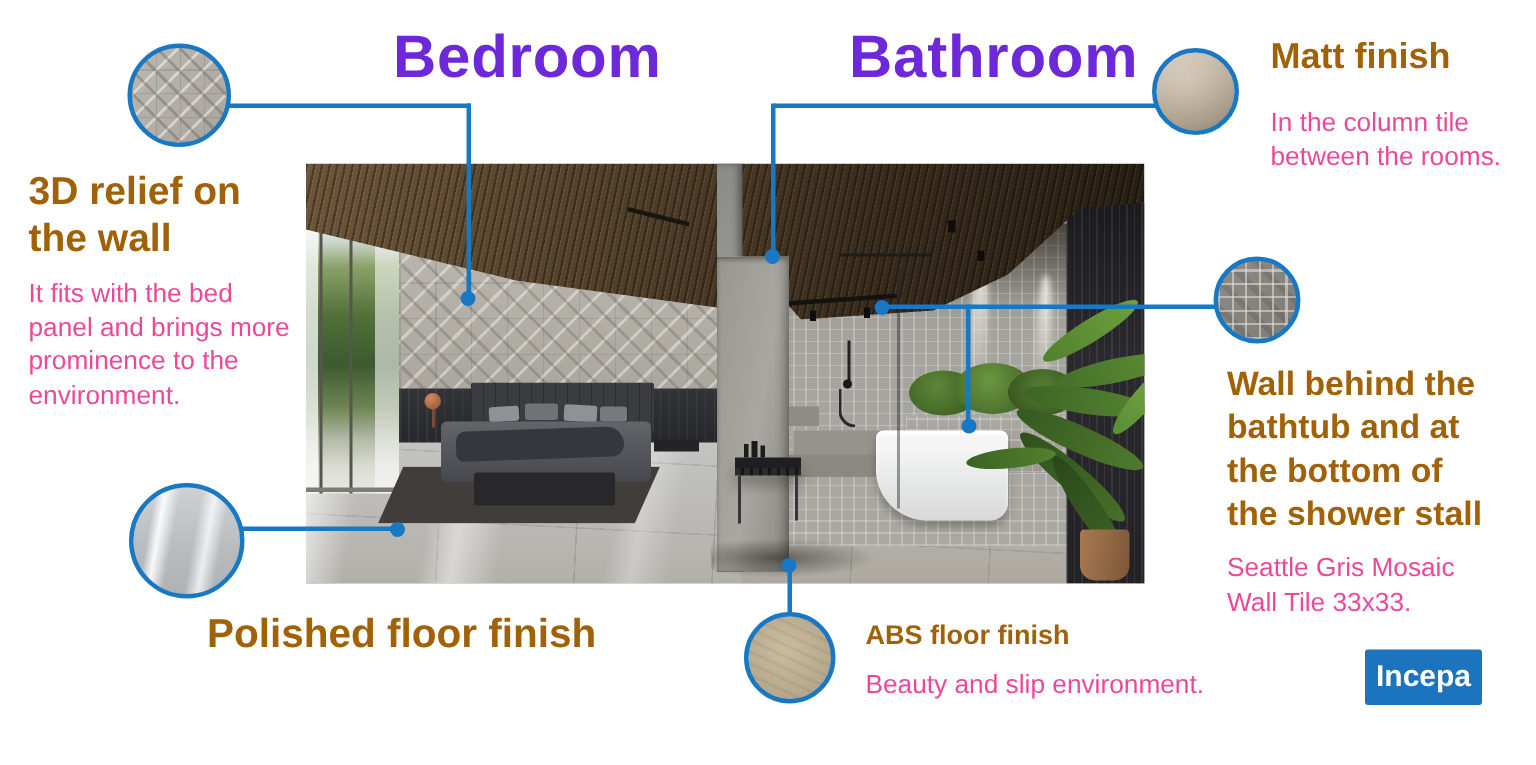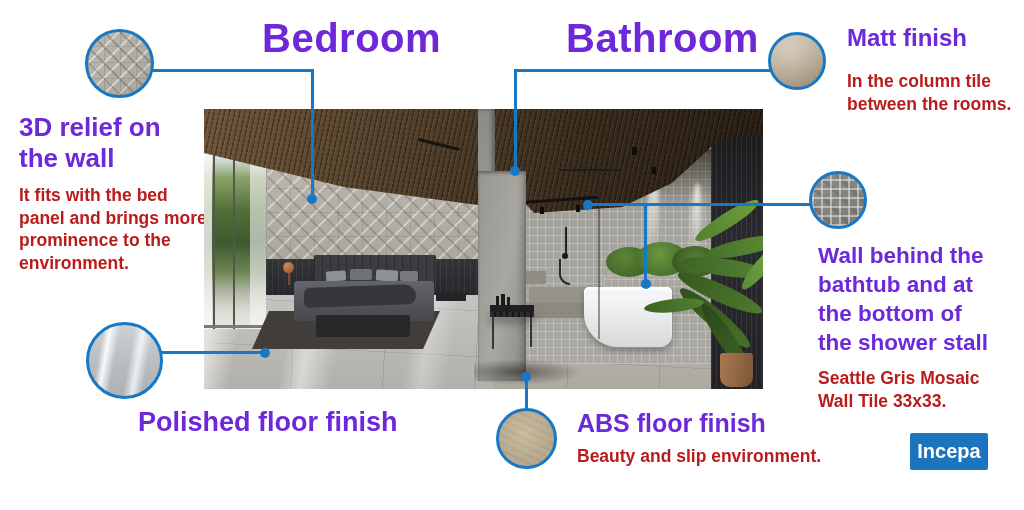--- a/index.html
+++ b/index.html
@@ -9,34 +9,34 @@
     font-family:"Liberation Sans", sans-serif; overflow:hidden;
   }
   .abs { position:absolute; }
   .pre { white-space:pre-line; }
 
   
   .room-title { font-weight:800; font-size:40px; line-height:44px; color:#6d28d9; letter-spacing:.5px; }
   #t-bed  { left:262px; top:16px; }
   #t-bath { left:566px; top:16px;text-align:center; }
 
-  .co-h { font-weight:800; color:#6d28d9; }
-  .co-b { color:#b91c1c; font-size:17.5px; line-height:22.5px;font-weight:bold; }
+  .co-h { font-weight:800; color:#a16207; }
+  .co-b { color:#ec4899; font-size:17.5px; line-height:22.5px; }
 
   #relief-h { left:19px;  top:112px; font-size:26px;  line-height:31px; }
   #relief-b { left:19px;  top:184px; width:200px; }
   #matt-h   { left:847px; top:24px;  font-size:24px;  line-height:28px; }
   #matt-b   { left:847px; top:70px; }
   #wall-h   { left:818px; top:241px; font-size:22.5px; line-height:29px; }
   #wall-b   { left:818px; top:367px; }
   #pol-h    { left:90px;  top:407px; font-size:27px; line-height:30px;margin-left:48px; }
   #pol-b    { left:90px;  top:445px; font-size:18px; }
   #pol-b .b { font-weight:800; color:#515254; }
   #pol-b .m { color:#7a7b7d; }
-  #abs-h    { left:577px; top:409px; font-size:25px; line-height:28px; }
+  #abs-h    { left:577px; top:409px; font-size:18px; line-height:28px; }
   #abs-b    { left:577px; top:445px; }
 
   #logo { left:910px; top:433px; width:78px; height:37px; background:#1b74bd;
           color:#fff; font-weight:800; font-size:20px; display:flex;
           align-items:center; justify-content:center; border-radius:2px; }
 
   
   .ln  { background:#1878c4; z-index:30; }
   .dot { width:10px; height:10px; border-radius:50%; background:#1878c4; z-index:31; }
   #l1h { left:150px; top:69px;  width:164px; height:3px; }

